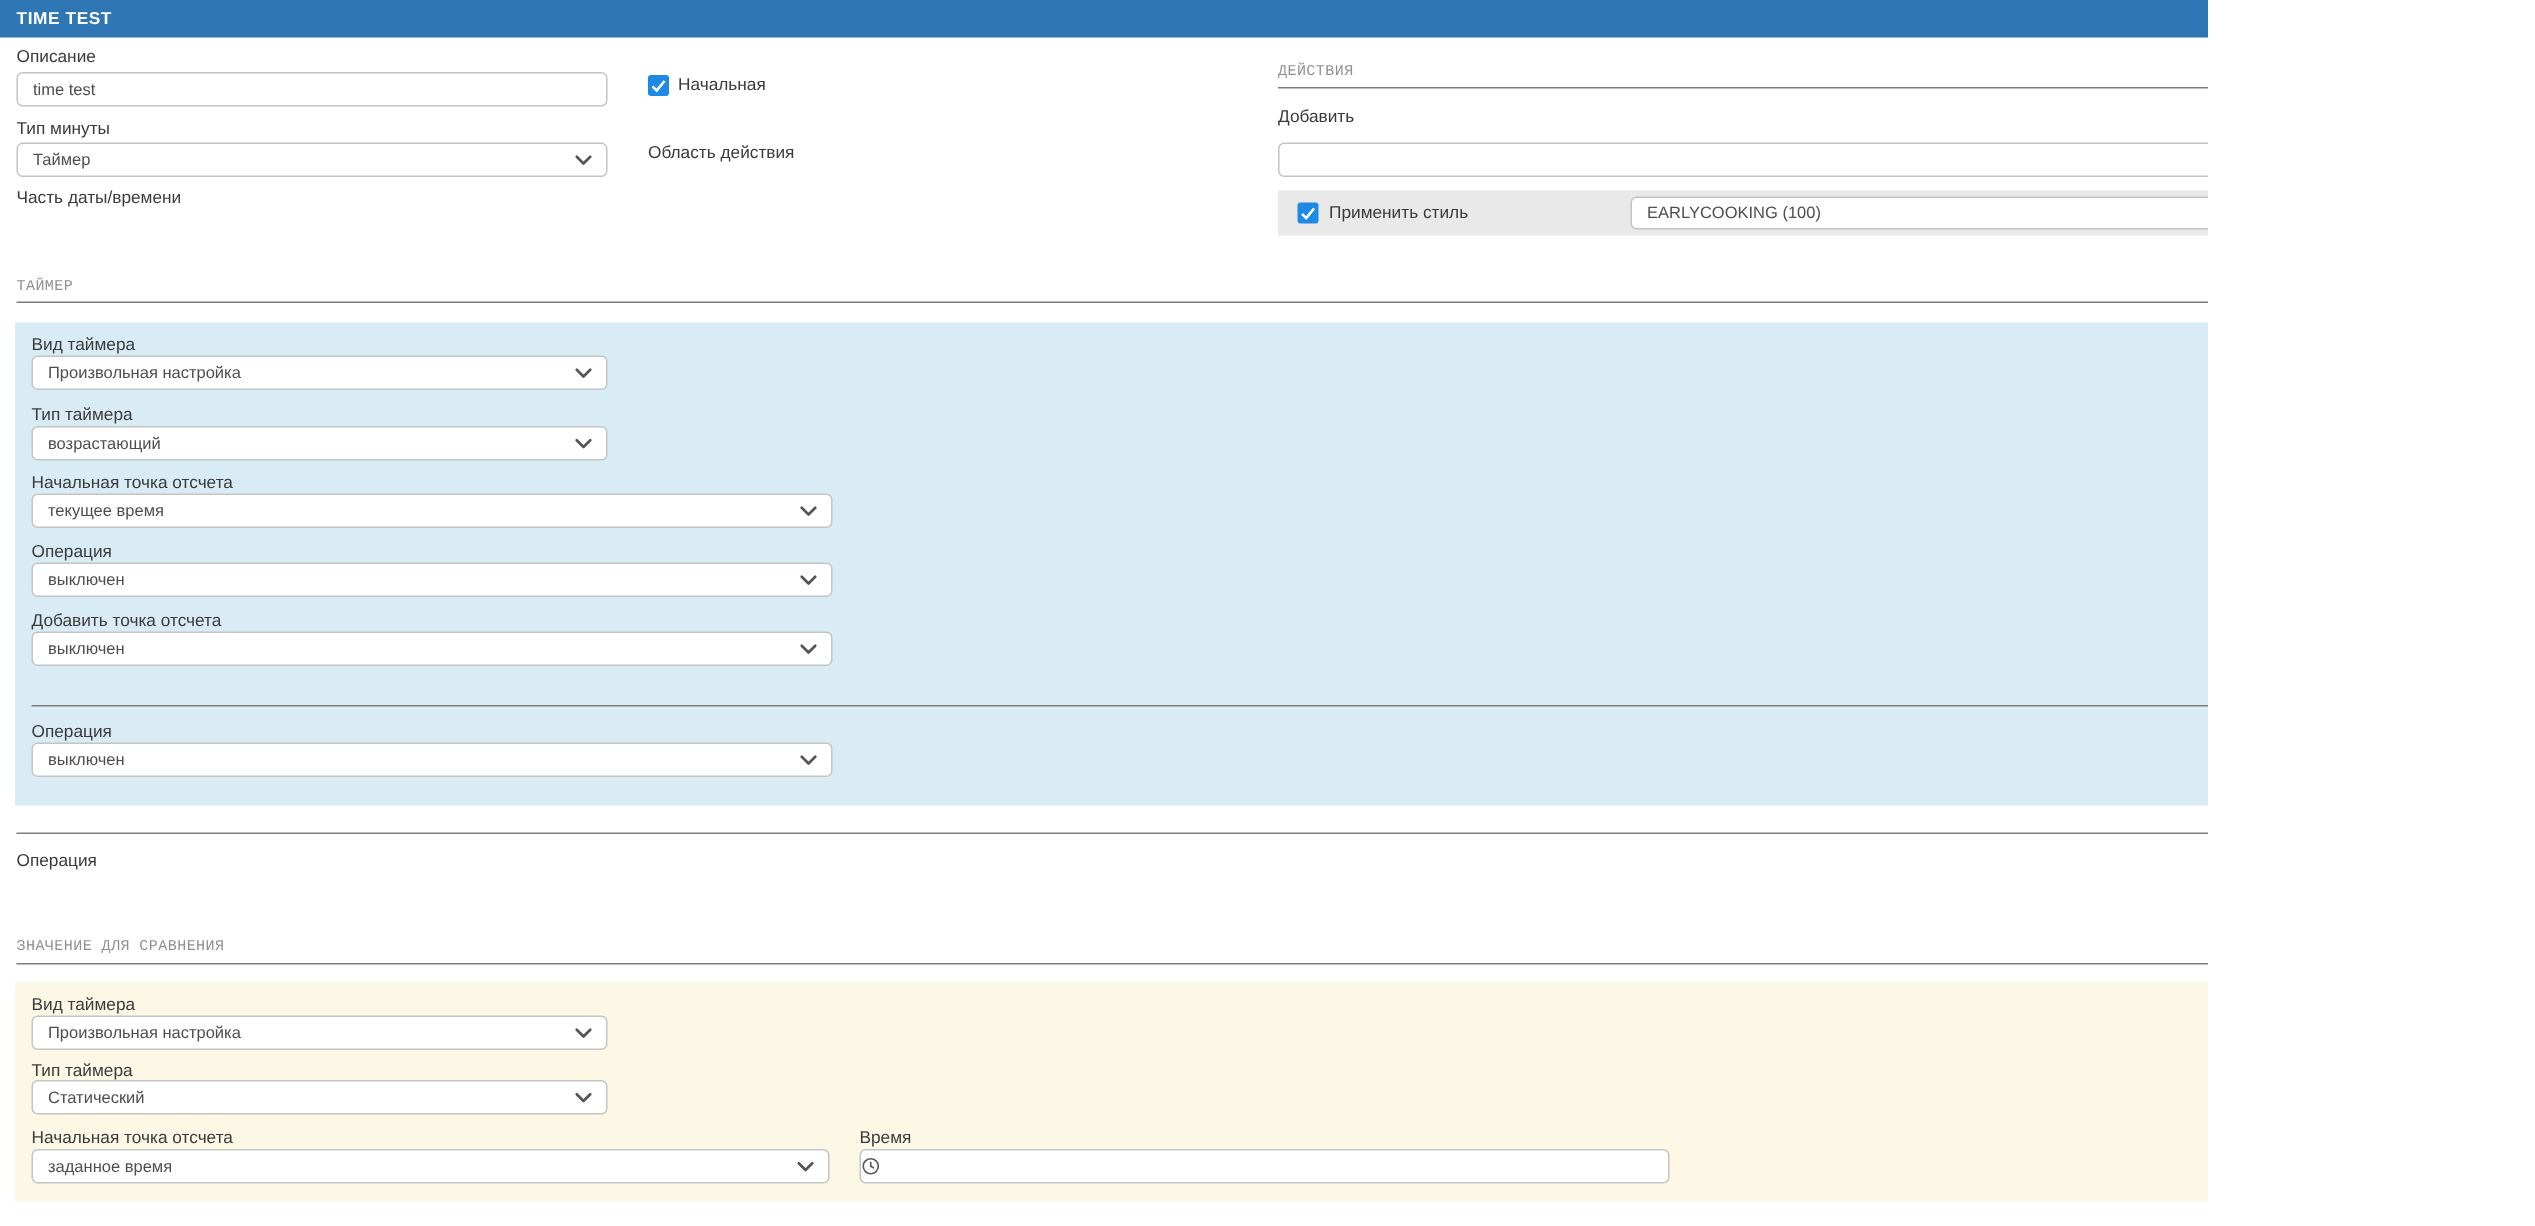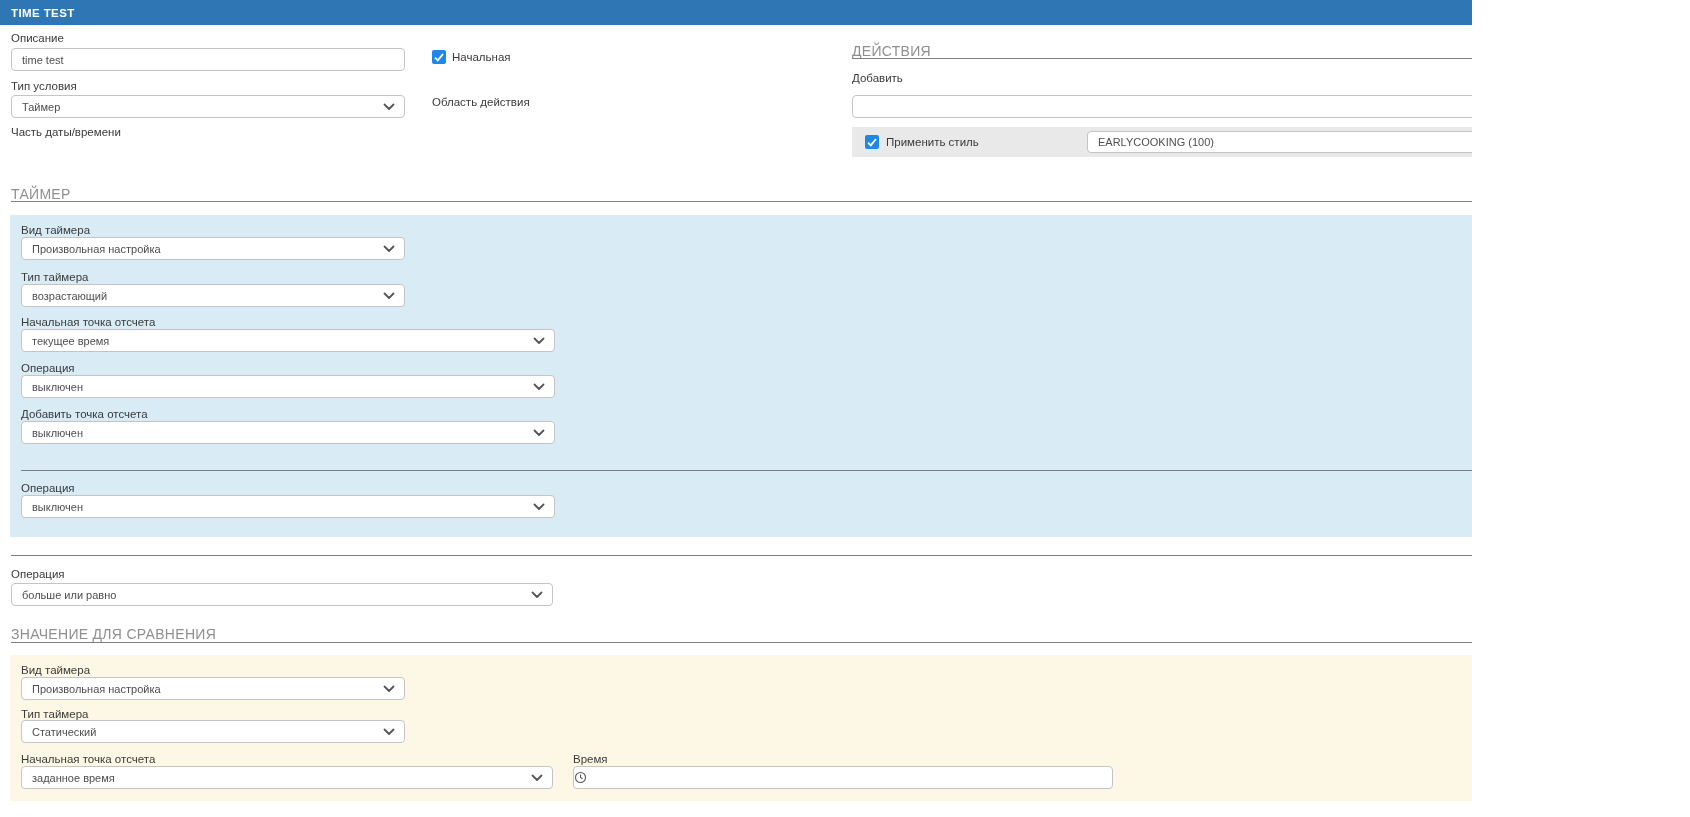--- a/index.html
+++ b/index.html
@@ -7,21 +7,21 @@
     position:relative;width:1472px;height:817px;overflow:hidden;
     font-family:"Liberation Sans", sans-serif;background:#fff;
   }
   
   .titlebar{position:absolute;left:0;top:0;width:1650px;height:25px;background:#2f76b5;display:flex;align-items:center;}
   .titlebar-text{color:#fff;font-size:11.5px;font-weight:bold;letter-spacing:.4px;padding-left:11px;}
   .titlebar-side{position:absolute;left:1650px;top:0;width:40px;height:25px;background:#f0f0f0;display:flex;align-items:center;justify-content:center;}
   .del-btn{width:21px;height:21px;border-radius:50%;background:#e4483b;display:flex;align-items:center;justify-content:center;cursor:pointer;}
   
   .lbl{position:absolute;font-size:11.5px;color:#3a3a3a;white-space:nowrap;line-height:13px;}
-  .sec{position:absolute;font-size:14px;color:#8f8f8f;letter-spacing:.3px;white-space:nowrap;}
+  .sec{position:absolute;font-size:10px;color:#8f8f8f;letter-spacing:.3px;white-space:nowrap;font-family:Liberation Mono, monospace;}
   .hr{position:absolute;height:1px;background:#7e7e7e;}
   
   .sel{position:absolute;height:23px;box-sizing:border-box;background:#fff;border:1px solid #c4c4c4;border-radius:4px;
        display:flex;align-items:center;padding:0 28px 0 10px;cursor:pointer;}
   .sel-text{font-size:11px;color:#4e4e4e;white-space:nowrap;overflow:hidden;}
   .chev{position:absolute;right:9px;top:50%;margin-top:-4px;}
   .field{position:absolute;height:23px;box-sizing:border-box;background:#fff;border:1px solid #c4c4c4;border-radius:4px;display:flex;align-items:center;}
   .field input{border:0;outline:0;background:transparent;flex:1;font-family:"Liberation Sans",sans-serif;font-size:11px;color:#4e4e4e;padding:0 8px 0 10px;min-width:0;}
   .clock{margin-right:8px;flex:none;cursor:pointer;}
   .cb{position:absolute;width:14px;height:14px;border-radius:2px;background:#1e88e5;display:flex;align-items:center;justify-content:center;cursor:pointer;}
@@ -55,21 +55,21 @@
     <input value="time test" style="">
   </div>
 
   <div class="cb" style="left:432px;top:50px">
     <svg width="10" height="9" viewBox="0 0 10 9">
       <path d="M1 4.6 L3.8 7.4 L9 1" fill="none" stroke="#fff" stroke-width="1.8"></path>
     </svg>
   </div>
   <div class="lbl" style="left:452px;top:51px">Начальная</div>
 
-  <div class="lbl" style="left:11px;top:80px">Тип условия</div>
+  <div class="lbl" style="left:11px;top:80px">Тип минуты</div>
   <div class="sel" style="left:11px;top:95px;width:394px">
     <span class="sel-text">Таймер</span>
     <svg class="chev" width="12" height="8" viewBox="0 0 12 8">
         <path d="M1.5 1.5 L6 6 L10.5 1.5" fill="none" stroke="#555" stroke-width="1.8" stroke-linecap="round" stroke-linejoin="round"></path>
       </svg>
   </div>
 
   <div class="lbl" style="left:432px;top:96px">Область действия</div>
 
   <div class="lbl" style="left:11px;top:126px">Часть даты/времени</div>
@@ -150,26 +150,20 @@
   <div class="lbl" style="left:21px;top:482px">Операция</div>
   <div class="sel" style="left:21px;top:495px;width:534px">
     <span class="sel-text">выключен</span>
     <svg class="chev" width="12" height="8" viewBox="0 0 12 8">
         <path d="M1.5 1.5 L6 6 L10.5 1.5" fill="none" stroke="#555" stroke-width="1.8" stroke-linecap="round" stroke-linejoin="round"></path>
       </svg>
   </div>
 
   <div class="hr" style="left:11px;top:555px;width:1671px"></div>
   <div class="lbl" style="left:11px;top:568px">Операция</div>
-  <div class="sel" style="left:11px;top:583px;width:542px">
-    <span class="sel-text">больше или равно</span>
-    <svg class="chev" width="12" height="8" viewBox="0 0 12 8">
-        <path d="M1.5 1.5 L6 6 L10.5 1.5" fill="none" stroke="#555" stroke-width="1.8" stroke-linecap="round" stroke-linejoin="round"></path>
-      </svg>
-  </div>
 
   <div class="sec" style="left:11px;top:626px">ЗНАЧЕНИЕ ДЛЯ СРАВНЕНИЯ</div>
   <div class="hr" style="left:11px;top:642px;width:1671px"></div>
   <div class="panel panel-yellow" style="left:10px;top:655px;width:1672px;height:146px"></div>
 
   <div class="lbl" style="left:21px;top:664px">Вид таймера</div>
   <div class="sel" style="left:21px;top:677px;width:384px">
     <span class="sel-text">Произвольная настройка</span>
     <svg class="chev" width="12" height="8" viewBox="0 0 12 8">
         <path d="M1.5 1.5 L6 6 L10.5 1.5" fill="none" stroke="#555" stroke-width="1.8" stroke-linecap="round" stroke-linejoin="round"></path>

